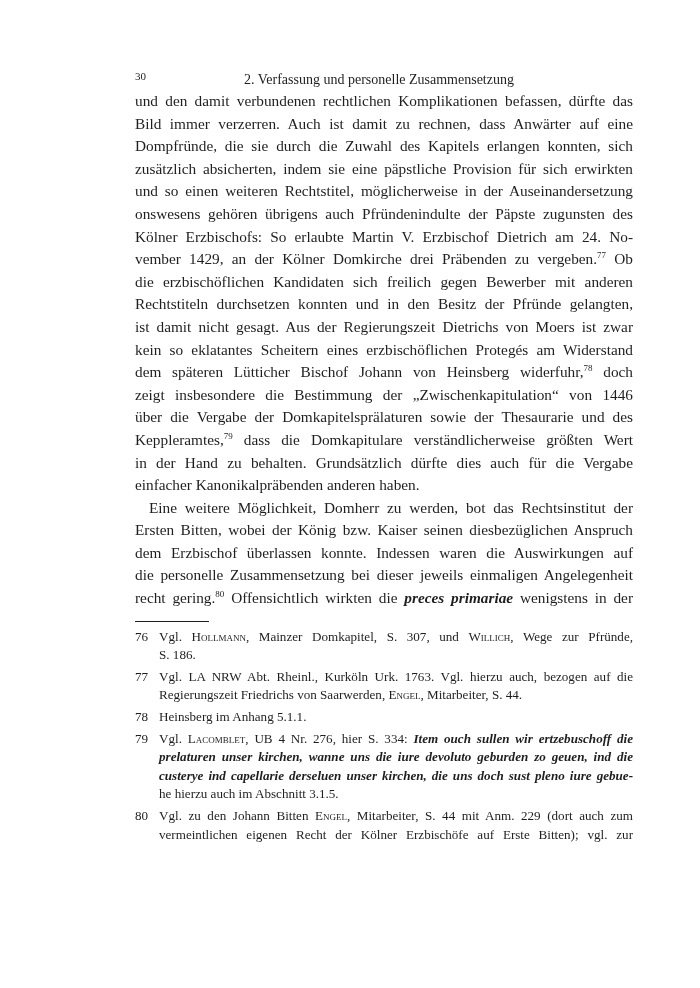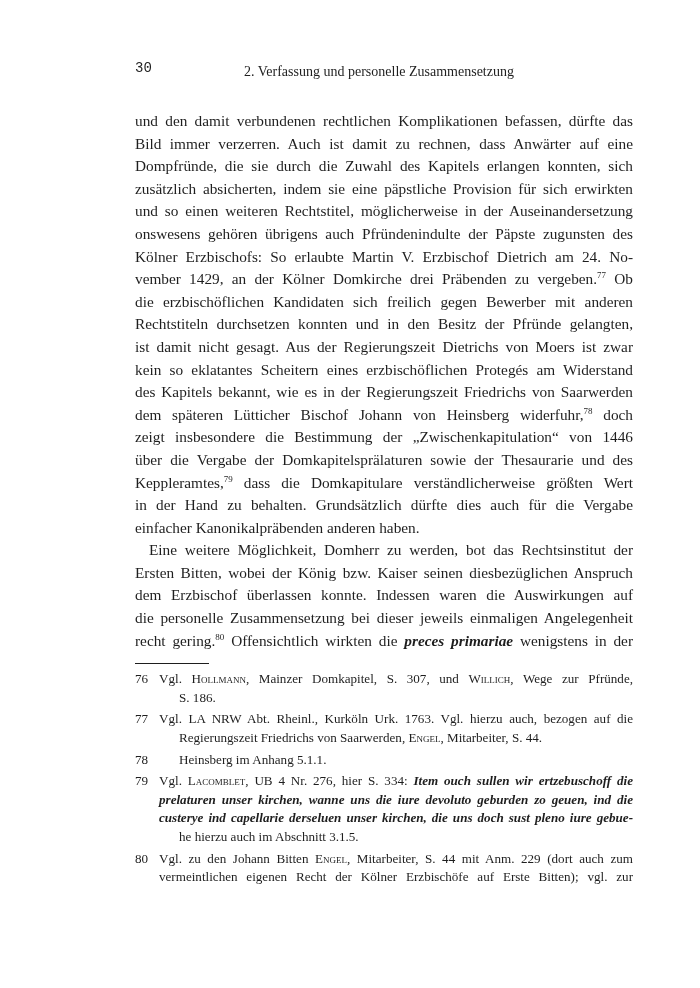--- a/index.html
+++ b/index.html
@@ -1,31 +1,31 @@
 <!DOCTYPE html>
 <html><head>
 <meta charset="utf-8">
 <style>
   html, body { margin: 0; padding: 0; background: #ffffff; }
   body { width: 700px; height: 988px; position: relative; overflow: hidden;
          font-family: "Liberation Serif", "DejaVu Serif", serif; color: #1e1e1e; }
   .page { position: absolute; left: 135px; top: 58px; width: 498px; }
   .runhead { position: relative; height: 20px; font-size: 14px; line-height: 20px; }
-  .runhead .pno { position: absolute; left: 0; top: 0; font-family: Liberation Mono, monospace; font-size: 14px; }
-  .runhead .rtitle { position: absolute; left: 109px; top: 4px; }
-  .body { margin-top: 32px; font-size: 15.3px; line-height: 22.6px; text-align: justify; }
+  .runhead .pno { position: absolute; left: 0; top: 8px; font-family: Liberation Serif, serif; font-size: 11px; }
+  .runhead .rtitle { position: absolute; left: 109px; top: 12px; }
+  .body { margin-top: 12px; font-size: 15.3px; line-height: 22.6px; text-align: justify; }
   .body .ln { display: block; text-align: justify; text-align-last: justify; white-space: nowrap; height: 22.6px; }
   .body .ln.last { text-align-last: left; }
   .body .ln.indent { padding-left: 14px; }
   sup { font-size: 9px; line-height: 0; vertical-align: 6px; }
   .rule { width: 74px; height: 1px; background: #1e1e1e; margin-top: 11px; margin-bottom: 6px; }
   .fn { position: relative; font-size: 13.1px; line-height: 18.6px; padding-left: 24px; margin-bottom: 3px; }
   .fn .num { position: absolute; left: 0; top: 0; }
   .fn .ln { display: block; text-align: justify; text-align-last: justify; white-space: nowrap; }
-  .fn .ln.last { text-align-last: left; margin-left: 20px; }
+  .fn .ln.last { text-align-last: left; }
   .sc { font-variant: small-caps; }
   em { font-style: italic; font-weight: bold; }
 </style>
 </head>
 <body>
 
 <div class="page">
   <div class="runhead">
     <span class="pno">30</span>
     <span class="rtitle">2. Verfassung und personelle Zusammensetzung</span>
@@ -38,21 +38,20 @@
       <span class="ln">Dompfründe, die sie durch die Zuwahl des Kapitels erlangen konnten, sich</span>
       <span class="ln">zusätzlich absicherten, indem sie eine päpstliche Provision für sich erwirkten</span>
       <span class="ln">und so einen weiteren Rechtstitel, möglicherweise in der Auseinandersetzung</span>
       <span class="ln">onswesens gehören übrigens auch Pfründenindulte der Päpste zugunsten des</span>
       <span class="ln">Kölner Erzbischofs: So erlaubte Martin V. Erzbischof Dietrich am 24. No-</span>
       <span class="ln"><span>vember 1429, an der Kölner Domkirche drei Präbenden zu vergeben.</span><sup>77</sup><span> Ob</span></span>
       <span class="ln">die erzbischöflichen Kandidaten sich freilich gegen Bewerber mit anderen</span>
       <span class="ln">Rechtstiteln durchsetzen konnten und in den Besitz der Pfründe gelangten,</span>
       <span class="ln">ist damit nicht gesagt. Aus der Regierungszeit Dietrichs von Moers ist zwar</span>
       <span class="ln">kein so eklatantes Scheitern eines erzbischöflichen Protegés am Widerstand</span>
-      <span class="ln">des Kapitels bekannt, wie es in der Regierungszeit Friedrichs von Saarwerden</span>
       <span class="ln"><span>dem späteren Lütticher Bischof Johann von Heinsberg widerfuhr,</span><sup>78</sup><span> doch</span></span>
       <span class="ln">zeigt insbesondere die Bestimmung der „Zwischenkapitulation“ von 1446</span>
       <span class="ln">über die Vergabe der Domkapitelsprälaturen sowie der Thesaurarie und des</span>
       <span class="ln"><span>Keppleramtes,</span><sup>79</sup><span> dass die Domkapitulare verständlicherweise größten Wert</span></span>
       <span class="ln">in der Hand zu behalten. Grundsätzlich dürfte dies auch für die Vergabe</span>
       <span class="ln last">einfacher Kanonikalpräbenden anderen haben.</span>
     </div>
     <div>
       <span class="ln indent">Eine weitere Möglichkeit, Domherr zu werden, bot das Rechtsinstitut der</span>
       <span class="ln">Ersten Bitten, wobei der König bzw. Kaiser seinen diesbezüglichen Anspruch</span>

